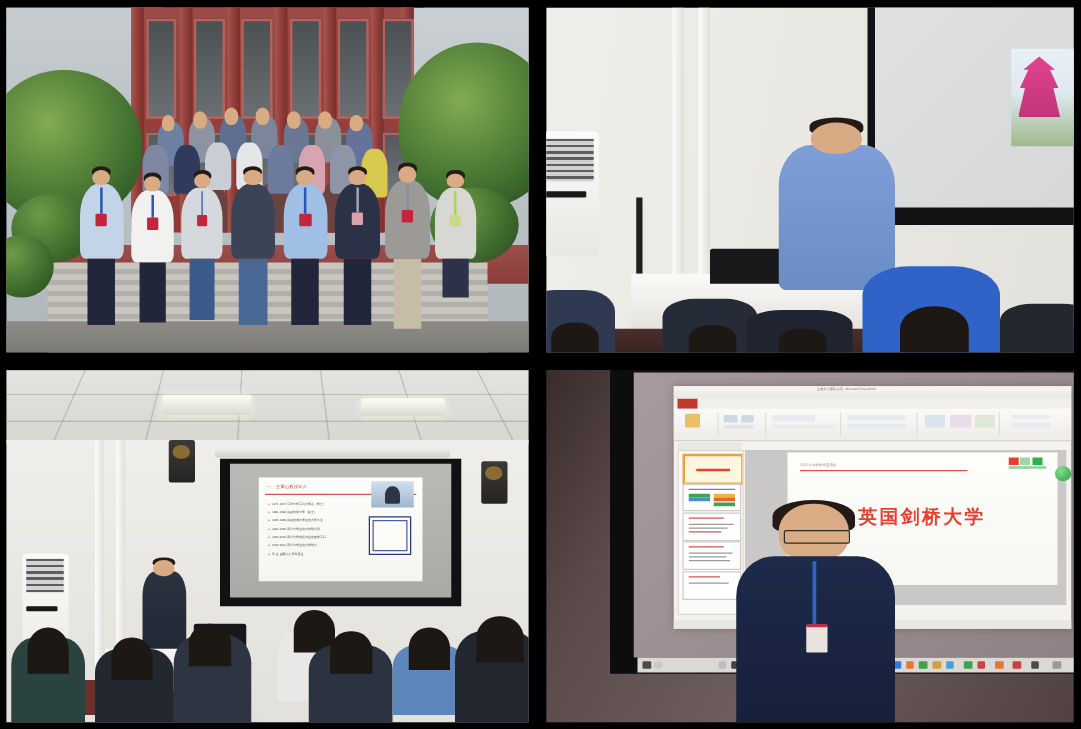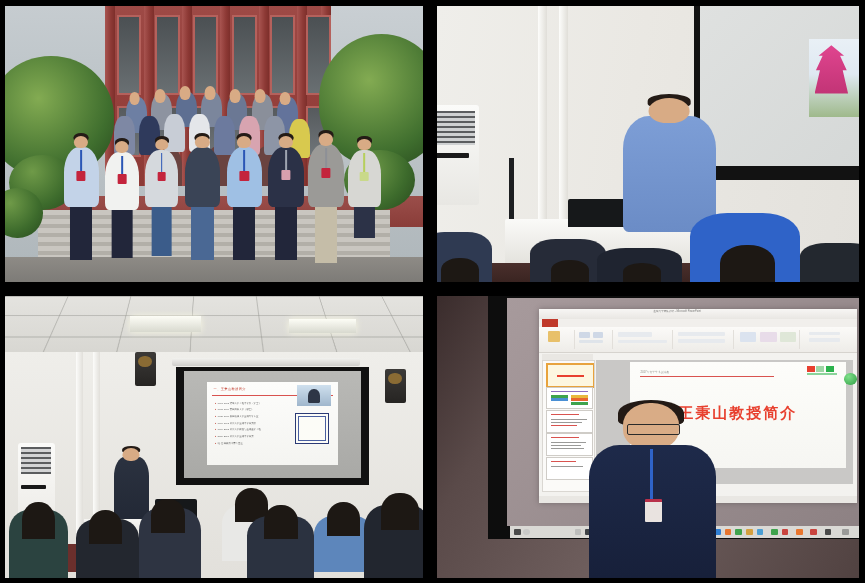--- a/index.html
+++ b/index.html
@@ -527,21 +527,21 @@
               <div class="thumb" style="top:74%;height:16%;">
                 <div class="thumb-line" style="left:8%;right:36%;top:16%;background:#d9534f;"></div>
                 <div class="thumb-line" style="left:8%;right:20%;top:40%;background:#9a9a98;"></div>
               </div>
             </div>
 
             <div class="ppt-stage">
               <div class="ppt-slide">
                 <div class="ppt-slide-hdr">2017年力学学术交流会</div>
                 <div class="ppt-slide-rule"></div>
-                <div class="ppt-slide-title">王秉山教授简介</div>
+                <div class="ppt-slide-title">英国剑桥大学</div>
                 <div class="ppt-logo">
                   <div class="ppt-logo-b"></div>
                   <div class="ppt-logo-m"></div>
                   <div class="ppt-logo-e"></div>
                   <div class="ppt-logo-cap"></div>
                 </div>
               </div>
             </div>
 
             <div class="ppt-notes">单击此处添加备注</div>

